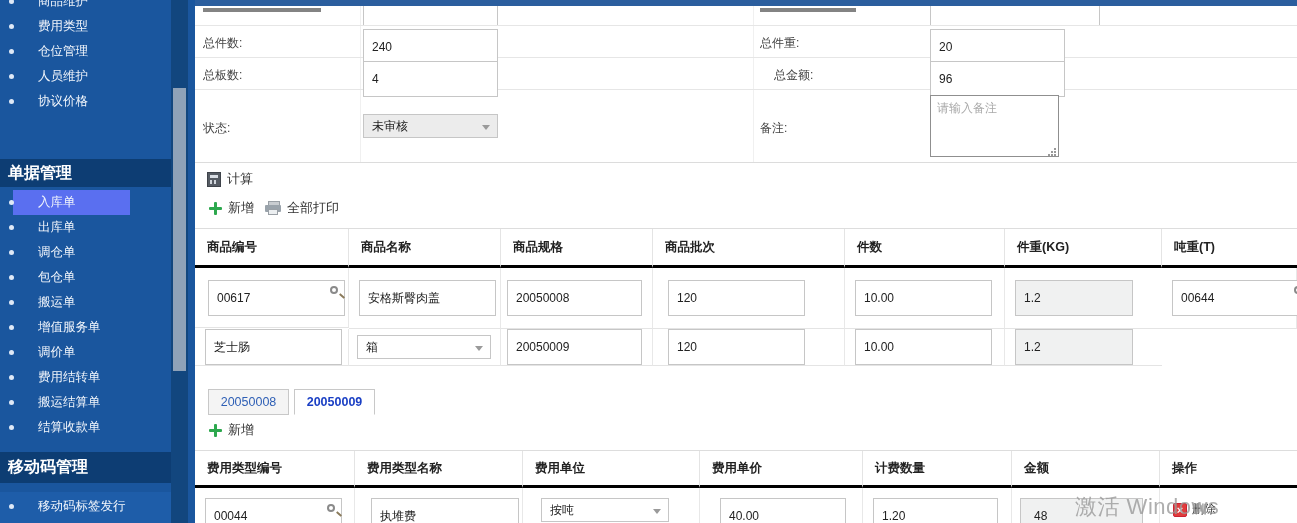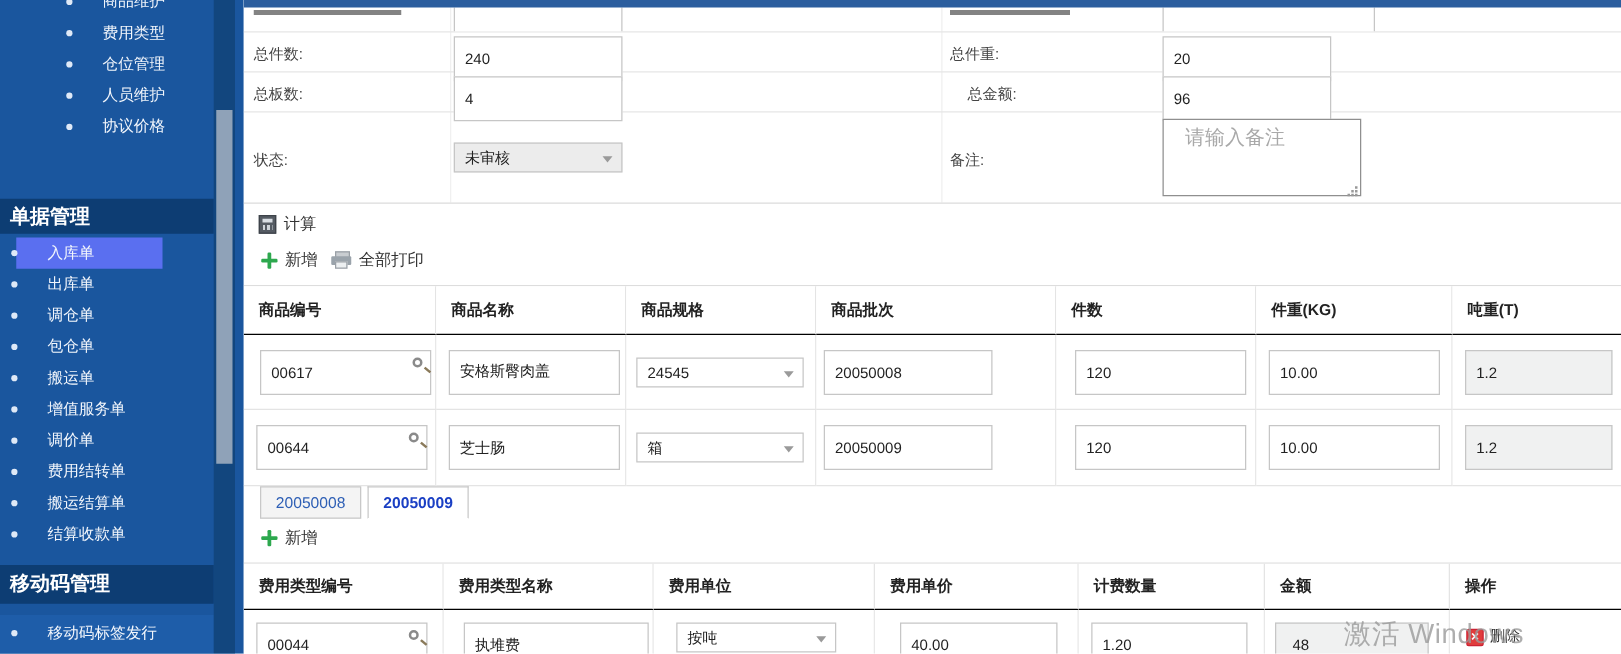--- a/index.html
+++ b/index.html
@@ -1,21 +1,21 @@
 <!DOCTYPE html>
 <html><head>
 <meta charset="utf-8">
 <style>
   * { margin:0; padding:0; box-sizing:border-box; }
   html,body { width:1297px; height:523px; overflow:hidden; background:#fff;
               font-family:"Liberation Sans","DejaVu Sans",sans-serif; }
   #app { position:relative; width:1297px; height:523px; overflow:hidden; }
 
   
-  #sidebar { position:absolute; left:0; top:0; width:195px; height:523px; background:#1A569E; overflow:hidden;padding-left:44px; }
+  #sidebar { position:absolute; left:0; top:0; width:195px; height:523px; background:#1A569E; overflow:hidden; }
   .side-item { position:relative; height:25px; line-height:25px; color:#f2f6fc; font-size:12.5px; cursor:pointer; }
   .side-item .bullet { position:absolute; left:9px; top:10px; width:5px; height:5px; border-radius:50%; background:#dfe9f7; }
   .side-item .lbl { position:absolute; left:38px; white-space:nowrap; }
   .side-item.selected .hl { position:absolute; left:13px; right:25px; top:0; bottom:0; background:#5A6FF0; }
   .side-item.selected .lbl { z-index:2; }
   .section-band { position:absolute; left:0; width:171px; background:#0D3D73; color:#fff;
                   font-size:16px; font-weight:bold; padding-left:8px; display:flex; align-items:center; }
   .sb-track { position:absolute; left:171px; top:0; width:17px; height:523px; background:#12467E; }
   .sb-thumb { position:absolute; left:2px; top:88px; width:13px; height:283px; background:#8FA2B8; }
   .last-item-band { position:absolute; left:0; top:492px; width:171px; height:31px; background:#1E5DA9; }
@@ -33,21 +33,21 @@
   .tinput.ro { background:#F0F1F1; }
   .smudge { position:absolute; height:4px; background:#5a5a5a; opacity:.75; }
 
   .select-box { position:absolute; height:24px; border:1px solid #C6C6C6; background:#fff; font-size:12px;
                 color:#222; line-height:22px; padding-left:8px; cursor:pointer; }
   .select-box.disabled { background:#ECECEC; }
   .caret { position:absolute; right:7px; top:10px; width:0; height:0;
            border-left:4px solid transparent; border-right:4px solid transparent; border-top:5px solid #9a9a9a; }
 
   .remark-wrap { position:absolute; }
-  .remark { width:159px; height:62px; border:1px solid #8F8F8F; resize:none; font-size:16px; padding:4px 17px;
+  .remark { width:129px; height:62px; border:1px solid #8F8F8F; resize:none; font-size:12px; padding:4px 6px;
             font-family:inherit; color:#222; outline:none; }
   .remark::placeholder { color:#A9A9A9; }
   .grip { position:absolute; right:3px; bottom:5px; width:2px; height:2px; background:#999;
           box-shadow:-3px 0 #999, 0 -3px #999, -6px 0 #999, 0 -6px #999, -3px -3px #999; }
 
   
   .linkbtn { position:absolute; display:flex; align-items:center; gap:6px; font-size:13px; color:#333; cursor:pointer; }
   .icon-calc { width:14px; height:15px; background:#555B63; border:1px solid #3E434A; position:relative; }
   .icon-calc::before { content:""; position:absolute; left:2px; top:2px; right:2px; height:3px; background:#D9DEE4; }
   .icon-calc::after  { content:""; position:absolute; left:2px; top:7px; right:2px; bottom:2px;
@@ -58,21 +58,21 @@
   .icon-print { position:relative; width:16px; height:14px; }
   .icon-print::before { content:""; position:absolute; left:3px; top:0; width:10px; height:4px; background:#C9CDD1; border:1px solid #9aa0a6; }
   .icon-print::after  { content:""; position:absolute; left:0; top:4px; width:16px; height:7px; background:#9AA3AB; border-radius:1px; }
   .icon-print .slot { position:absolute; left:3px; top:8px; width:10px; height:6px; background:#ECEff1; border:1px solid #9aa0a6; z-index:1; }
 
   
   .grid { position:absolute; left:0; display:grid; }
   .pgrid { grid-template-columns:154px 152px 152px 192px 160px 157px 135px; }
   .fgrid { grid-template-columns:160px 168px 177px 163px 149px 148px 137px; }
   .th { font-size:12.5px; font-weight:bold; color:#222; padding-left:12px; display:flex; align-items:center;
-        border-right:1px solid #E4E4E4; border-bottom:1px solid #000000; background:#fff; }
+        border-right:1px solid #E4E4E4; border-bottom:3px solid #000000; background:#fff; }
   .td { border-right:1px solid #E8E8E8; border-bottom:1px solid #E4E4E4; display:flex; align-items:center; position:relative; }
   .tbl-top { border-top:1px solid #DDDDDD; }
   .search-wrap { position:relative; margin-left:10px; }
   .search-wrap input { width:137px; padding-right:26px; }
   .icon-search { position:absolute; right:7px; top:6px; width:8px; height:8px; border:2px solid #8a8a8a; border-radius:50%; }
   .icon-search::after { content:""; position:absolute; left:7px; top:7px; width:6px; height:2px; background:#8a7a5a; transform:rotate(40deg); }
   .cell-select { position:relative; height:24px; border:1px solid #C6C6C6; background:#fff; font-size:12px;
                  line-height:22px; padding-left:8px; color:#222; cursor:pointer; }
 
   
@@ -253,26 +253,20 @@
       <div class="td" style="height:60px;justify-content:center;">
         <span class="search-wrap">
           <input class="tinput" value="00617" style="">
           <span class="icon-search"></span>
         </span>
       </div>
       <div class="td">
         <input class="tinput" style="margin-left: 10px; width: 137px;" value="安格斯臀肉盖">
       </div>
       <div class="td">
-        <div class="cell-select" style="margin-left:8px; width:134px;">
-          <span>24545</span>
-          <span class="caret"></span>
-        </div>
-      </div>
-      <div class="td">
         <input class="tinput" style="margin-left: 6px; width: 135px;" value="20050008">
       </div>
       <div class="td">
         <input class="tinput" style="margin-left: 15px; width: 137px;" value="120">
       </div>
       <div class="td">
         <input class="tinput" style="margin-left: 10px; width: 137px;" value="10.00">
       </div>
       <div class="td" style="border-right:none;">
         <input class="tinput ro" style="margin-left: 10px; width: 118px;" value="1.2">

